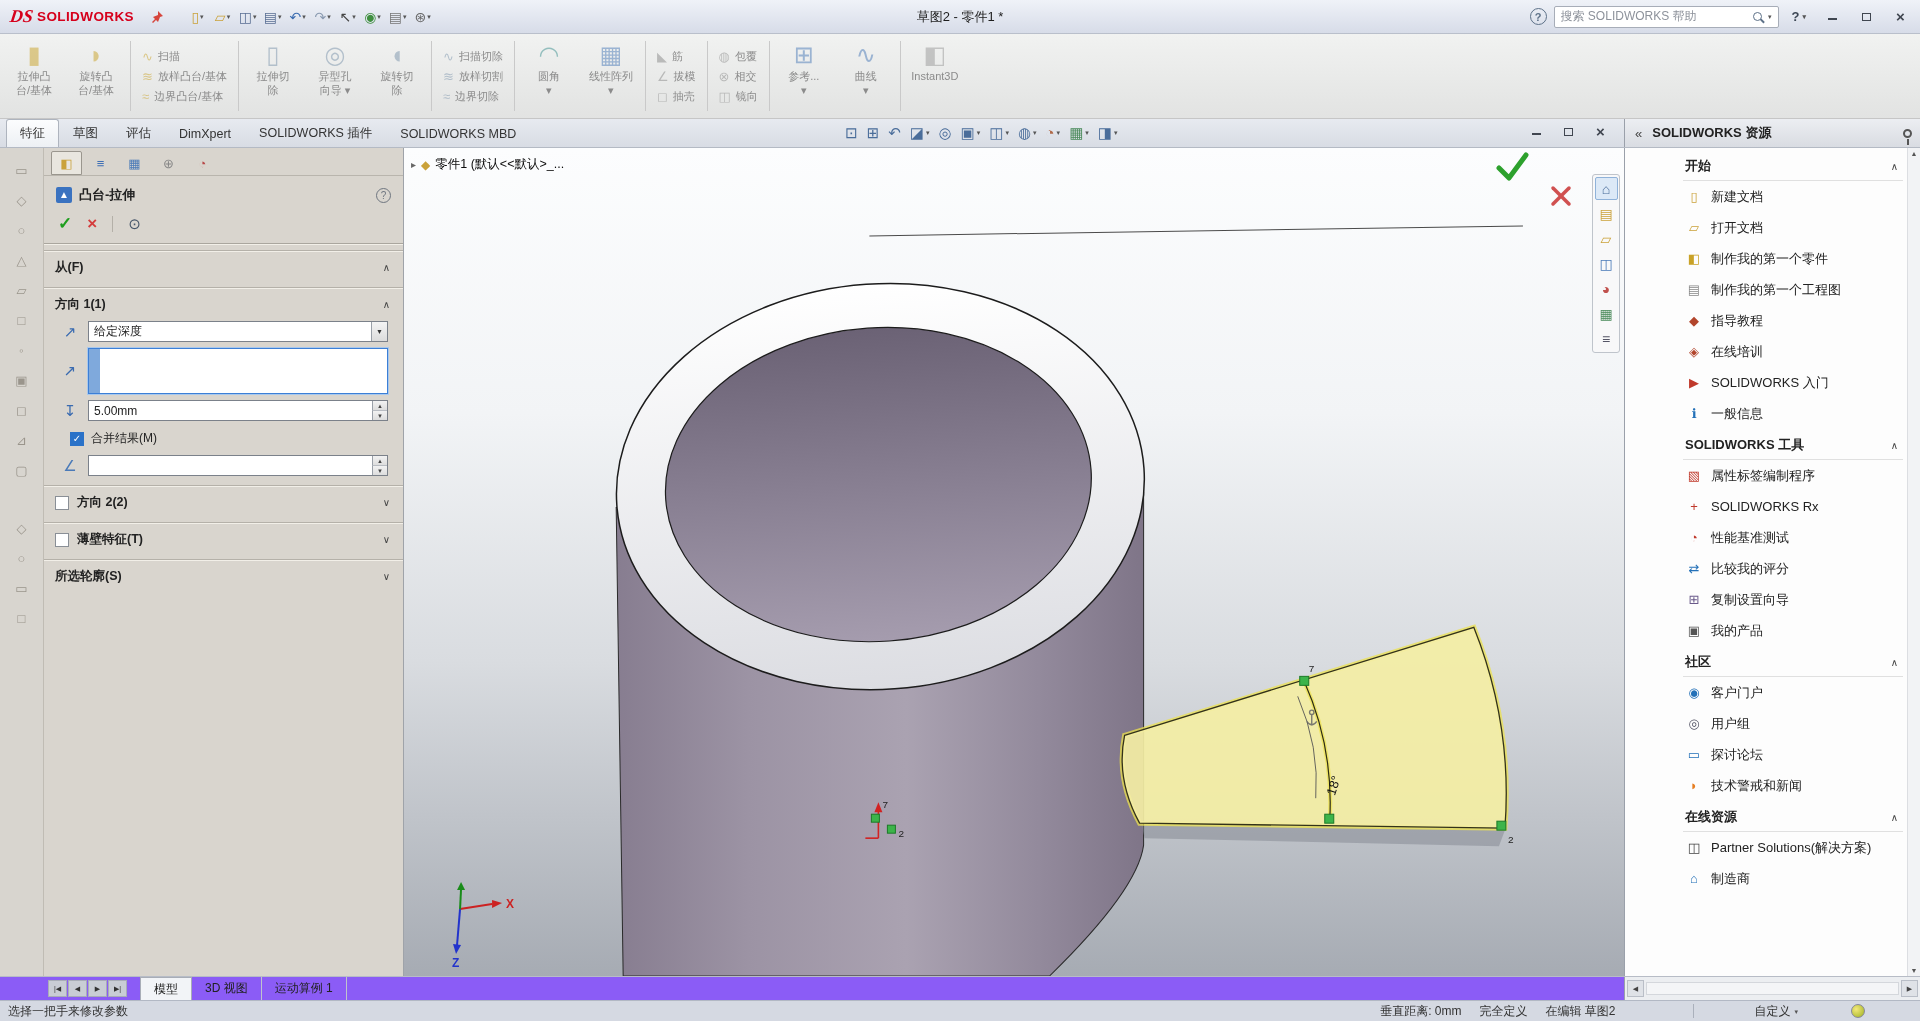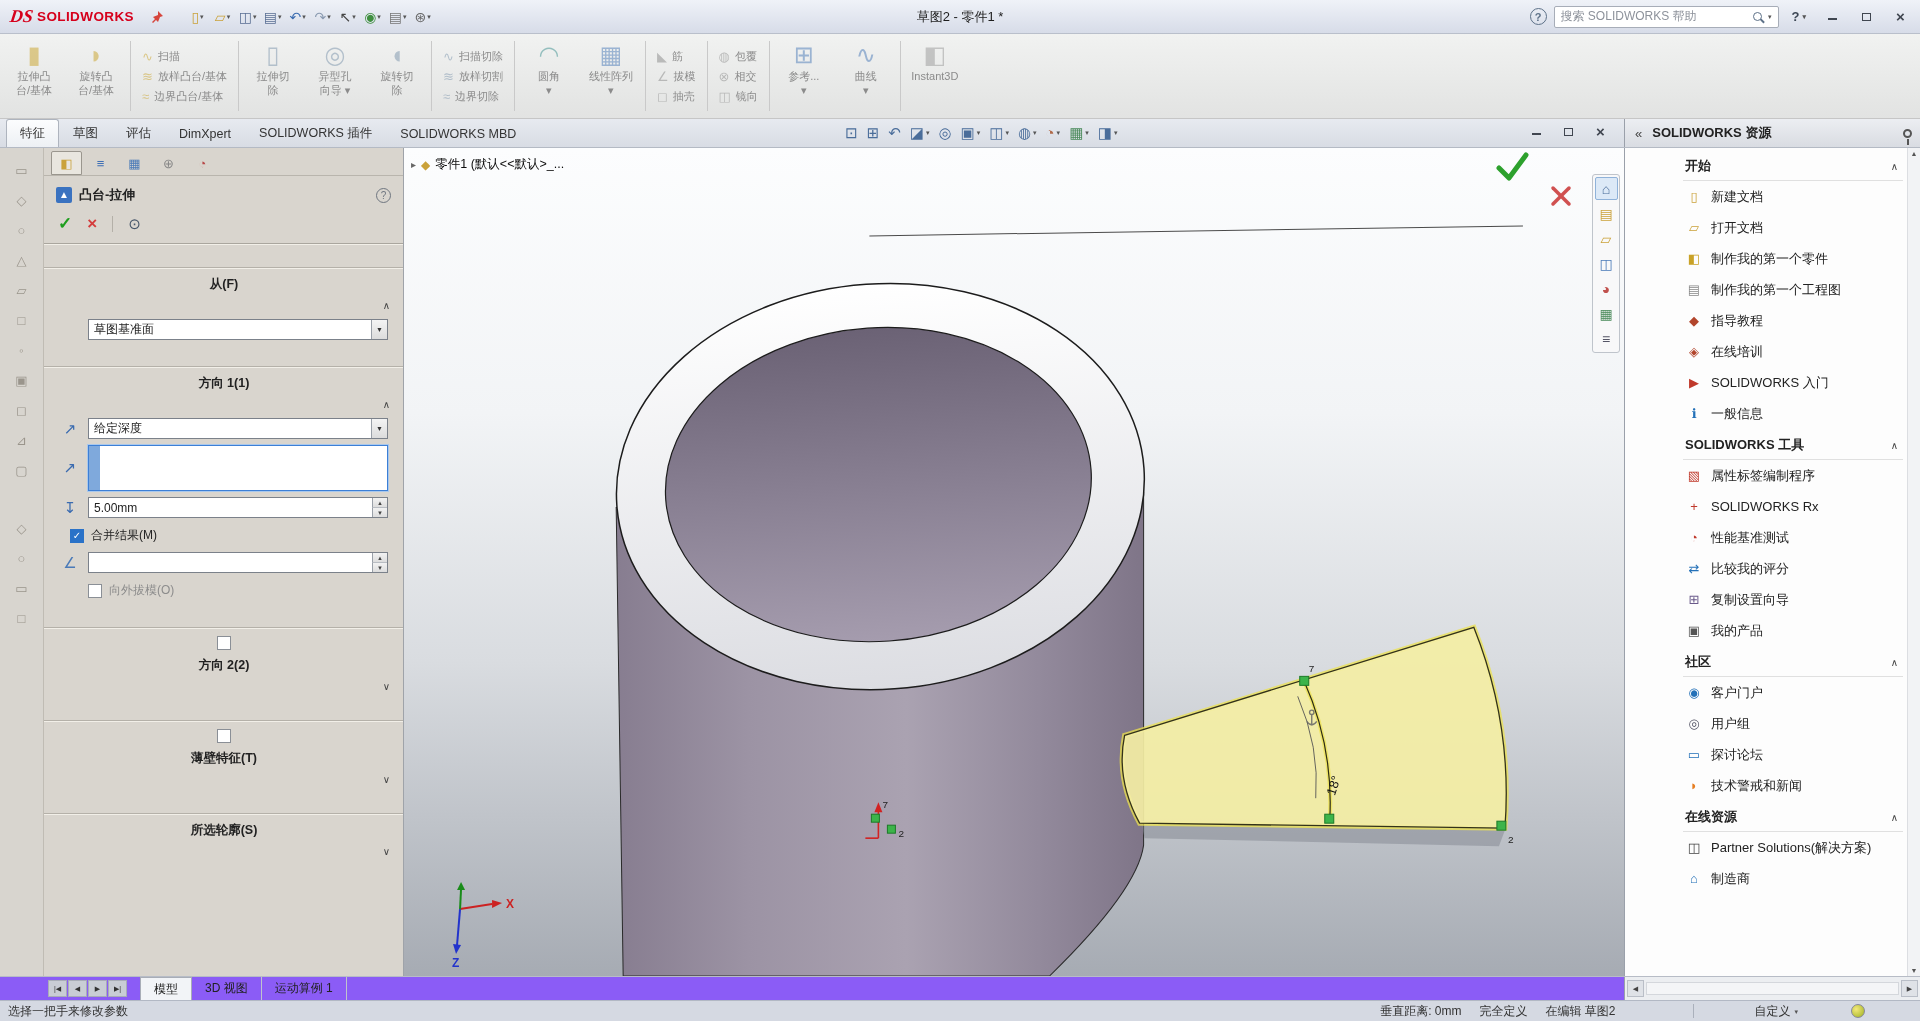--- a/index.html
+++ b/index.html
@@ -74,21 +74,21 @@
   .pm-title{font-size:13px;font-weight:700;}
   .pm-help{margin-left:auto;width:15px;height:15px;border:1px solid #6f7680;border-radius:50%;display:grid;place-items:center;
            font-size:10px;color:#6f7680;background:none;padding:0;}
   .pm-actions{display:flex;align-items:center;gap:15px;padding:2px 14px 9px;border-bottom:1px solid #aaa69e;box-shadow:0 1px 0 #f2efe8;}
   .pm-actions button{background:none;border:none;padding:0;display:grid;place-items:center;}
   .pm-ok{color:#1e9e1e;font-size:17px;font-weight:700;}
   .pm-cancel{color:#d43c3c;font-size:17px;font-weight:700;}
   .pm-eye{color:#46566a;font-size:15px;}
   .pm-vsep{width:1px;height:16px;background:#b4b0a8;}
   .pm-sec-h{display:flex;align-items:center;gap:7px;padding:7px 10px 5px 11px;font-weight:700;font-size:12.5px;
-            border-top:1px solid #f2efe8;box-shadow:0 -1px 0 #b5b1a9;margin-top:24px;flex-direction:column;}
+            border-top:1px solid #f2efe8;box-shadow:0 -1px 0 #b5b1a9;margin-top:7px;}
   .pm-sec-h:first-of-type{margin-top:2px;border-top:none;box-shadow:none;}
   .chev{margin-left:auto;background:none;border:none;font-size:10px;color:#444;padding:0 3px;}
   .pm-row{display:flex;align-items:center;gap:7px;padding:3px 15px 3px 15px;}
   .pm-lead{width:22px;display:grid;place-items:center;font-size:15px;color:#3a6bb0;background:none;border:none;padding:0;}
   .combo{flex:1;height:21px;background:#fff;border:1px solid #7b818a;display:flex;align-items:center;padding-left:5px;font-size:12px;}
   .combo .dd{margin-left:auto;width:16px;height:100%;background:linear-gradient(#f4f4f4,#dcdcdc);border-left:1px solid #9aa0a8;
              display:grid;place-items:center;font-size:7px;color:#333;}
   .selbox{flex:1;height:46px;background:#fff;border:1px solid #3c7fd6;box-shadow:0 0 0 1px #a9c8ec;display:flex;overflow:hidden;}
   .selstrip{width:11px;background:#7fa9dc;}
   .spin{flex:1;height:21px;background:#fff;border:1px solid #7b818a;display:flex;align-items:center;padding-left:5px;font-size:12px;}
@@ -463,27 +463,20 @@
         <button class="pm-ok">✓</button>
         <button class="pm-cancel">×</button>
         <span class="pm-vsep"></span>
         <button class="pm-eye">⊙</button>
       </div>
 
       <div class="pm-sec-h">
         <span>从(F)</span>
         <button class="chev">∧</button>
       </div>
-      <div class="pm-row">
-        <span class="pm-lead"></span>
-        <div class="combo">
-          <span>草图基准面</span>
-          <span class="dd">▼</span>
-        </div>
-      </div>
 
       <div class="pm-sec-h">
         <span>方向 1(1)</span>
         <button class="chev">∧</button>
       </div>
       <div class="pm-row">
         <button class="pm-lead">↗</button>
         <div class="combo">
           <span>给定深度</span>
           <span class="dd">▼</span>
@@ -511,24 +504,20 @@
       </div>
       <div class="pm-row">
         <button class="pm-lead" style="color:#4a7ab8">∠</button>
         <div class="spin">
           <span></span>
           <span class="sc">
             <b>▲</b>
               <b>▼</b>
           </span>
         </div>
-      </div>
-      <div class="pm-check dis">
-        <span class="cb"></span>
-        <span>向外拔模(O)</span>
       </div>
 
       <div class="pm-sec-h">
         <span class="cb"></span>
         <span>方向 2(2)</span>
         <button class="chev">∨</button>
       </div>
       <div class="pm-sec-h">
         <span class="cb"></span>
         <span>薄壁特征(T)</span>

